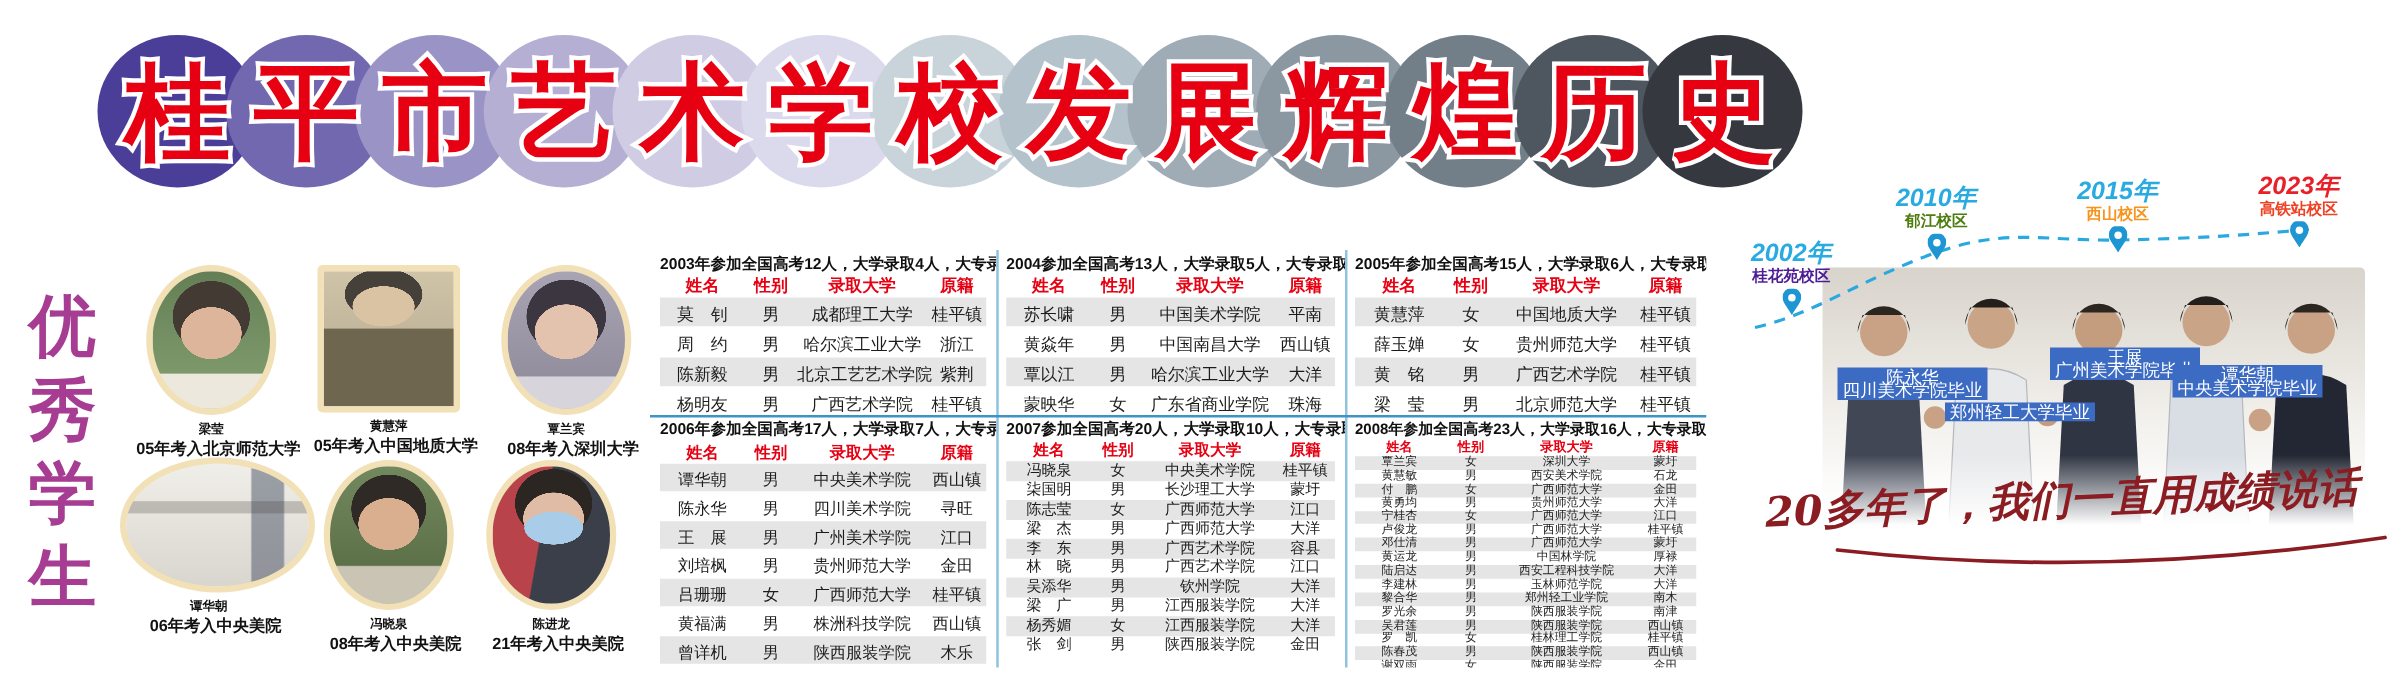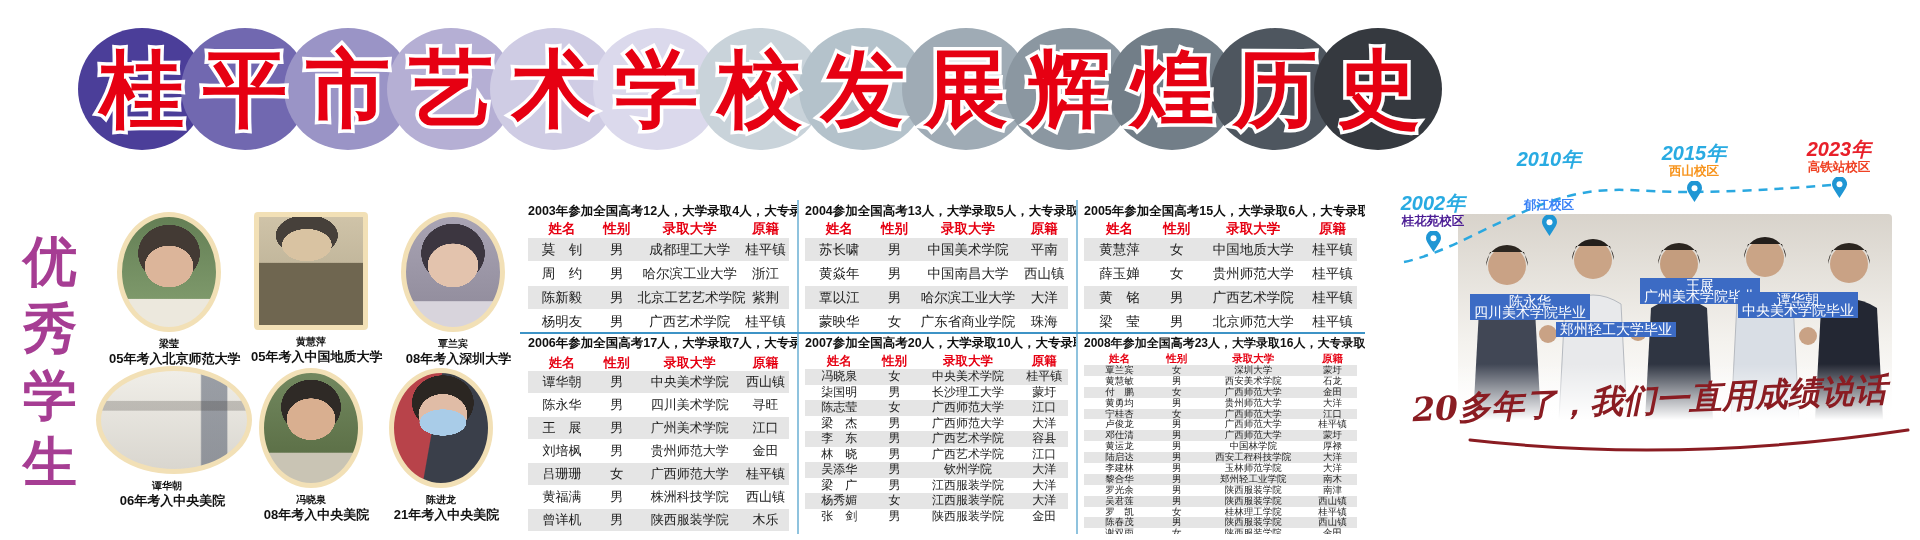--- a/index.html
+++ b/index.html
@@ -45,21 +45,21 @@
       linear-gradient(100deg,#b8434a 42%,#3a3f4a 43%);}
   .sname{margin-top:4px;font-size:10px;line-height:15px;font-weight:bold;color:#111;}
   .scap{font-size:13px;line-height:15px;font-weight:bold;color:#111;white-space:nowrap;margin-left:11px;}
   
   .tables{position:absolute;left:520px;top:200px;width:845px;height:334px;display:grid;
           grid-template-columns:277px 279px 289px;grid-template-rows:132px 202px;}
   .vsep{position:absolute;top:200px;height:334px;width:2px;background:#8fc3de;z-index:3;}
   .hsep{position:absolute;left:520px;top:332px;width:845px;height:2px;background:#3d93c6;z-index:3;}
   .tbl{box-sizing:border-box;padding:3px 8px 0 8px;display:flex;flex-direction:column;overflow:hidden;}
   .cap{font-weight:bold;color:#101010;white-space:nowrap;}
-  .hdr,.row{display:flex;align-items:center;}
+  .hdr,.row{display:flex;align-items:flex-end;}
   .hdr span{color:#e60012;font-weight:bold;text-align:center;}
   .row span{color:#1c1c1c;text-align:center;white-space:nowrap;}
   .rows .row:nth-child(odd){background:#e5e5e5;}
   .c0{width:26%;} .c1{width:16%;} .c2{width:40%;} .c3{width:18%;}
   .s-a .cap{font-size:12.5px;height:21px;} .s-a .hdr{height:18px;font-size:13.5px;}
   .s-a .row{height:23px;font-size:13.5px;margin-bottom:1px;}
   .s-b .cap{font-size:12.5px;height:19px;} .s-b .hdr{height:17px;font-size:13px;}
   .s-b .row{height:22px;font-size:13px;margin-bottom:1px;}
   .s-c .cap{font-size:12.5px;height:19px;} .s-c .hdr{height:15px;font-size:12.5px;}
   .s-c .row{height:15.5px;font-size:12px;}
@@ -544,21 +544,21 @@
       <div class="milestone" style="left: 1373px; top: 192px;">
         <div class="year" style="color: rgb(41, 171, 226);">2002年</div>
         <div class="campus" style="color: #4c1d95;">桂花苑校区</div>
         <div class="pin"><svg width="15" height="21" viewBox="0 0 20 28">
             <path d="M10 28 C4 18 0 14 0 9 A10 10 0 1 1 20 9 C20 14 16 18 10 28Z" fill="#1f96d4"></path>
             <circle cx="10" cy="9.5" r="4" fill="#fff"></circle>
           </svg></div>
       </div>
       <div class="milestone" style="left: 1489px; top: 148px;">
         <div class="year" style="color: rgb(41, 171, 226);">2010年</div>
-        <div class="campus" style="color: #3b82f6; margin-top: 28px;">郁江校区</div>
+        <div class="campus" style="color: #4d7c0f;">郁江校区</div>
         <div class="pin"><svg width="15" height="21" viewBox="0 0 20 28">
             <path d="M10 28 C4 18 0 14 0 9 A10 10 0 1 1 20 9 C20 14 16 18 10 28Z" fill="#1f96d4"></path>
             <circle cx="10" cy="9.5" r="4" fill="#fff"></circle>
           </svg></div>
       </div>
       <div class="milestone" style="left: 1634px; top: 142px;">
         <div class="year" style="color: rgb(41, 171, 226);">2015年</div>
         <div class="campus" style="color: rgb(247, 148, 29);">西山校区</div>
         <div class="pin"><svg width="15" height="21" viewBox="0 0 20 28">
             <path d="M10 28 C4 18 0 14 0 9 A10 10 0 1 1 20 9 C20 14 16 18 10 28Z" fill="#1f96d4"></path>

